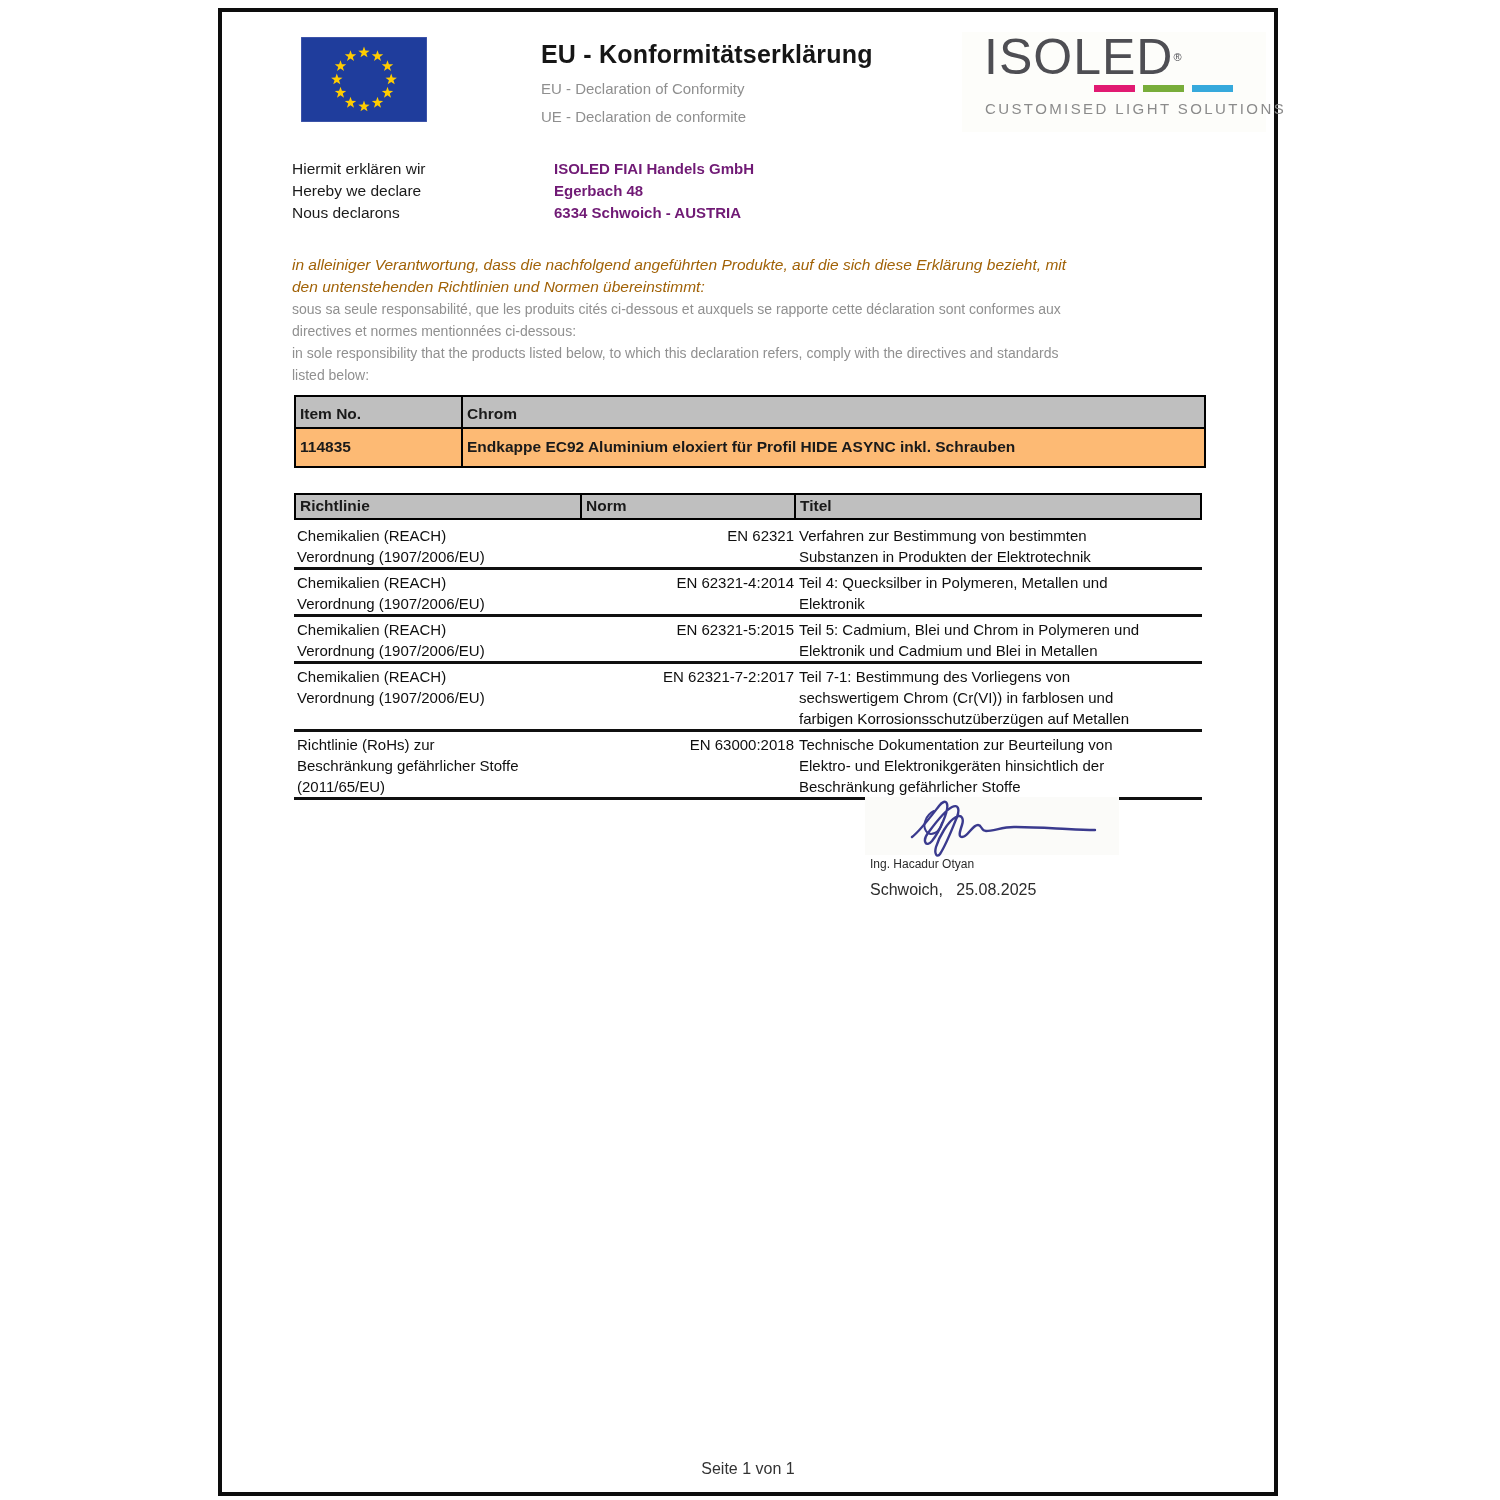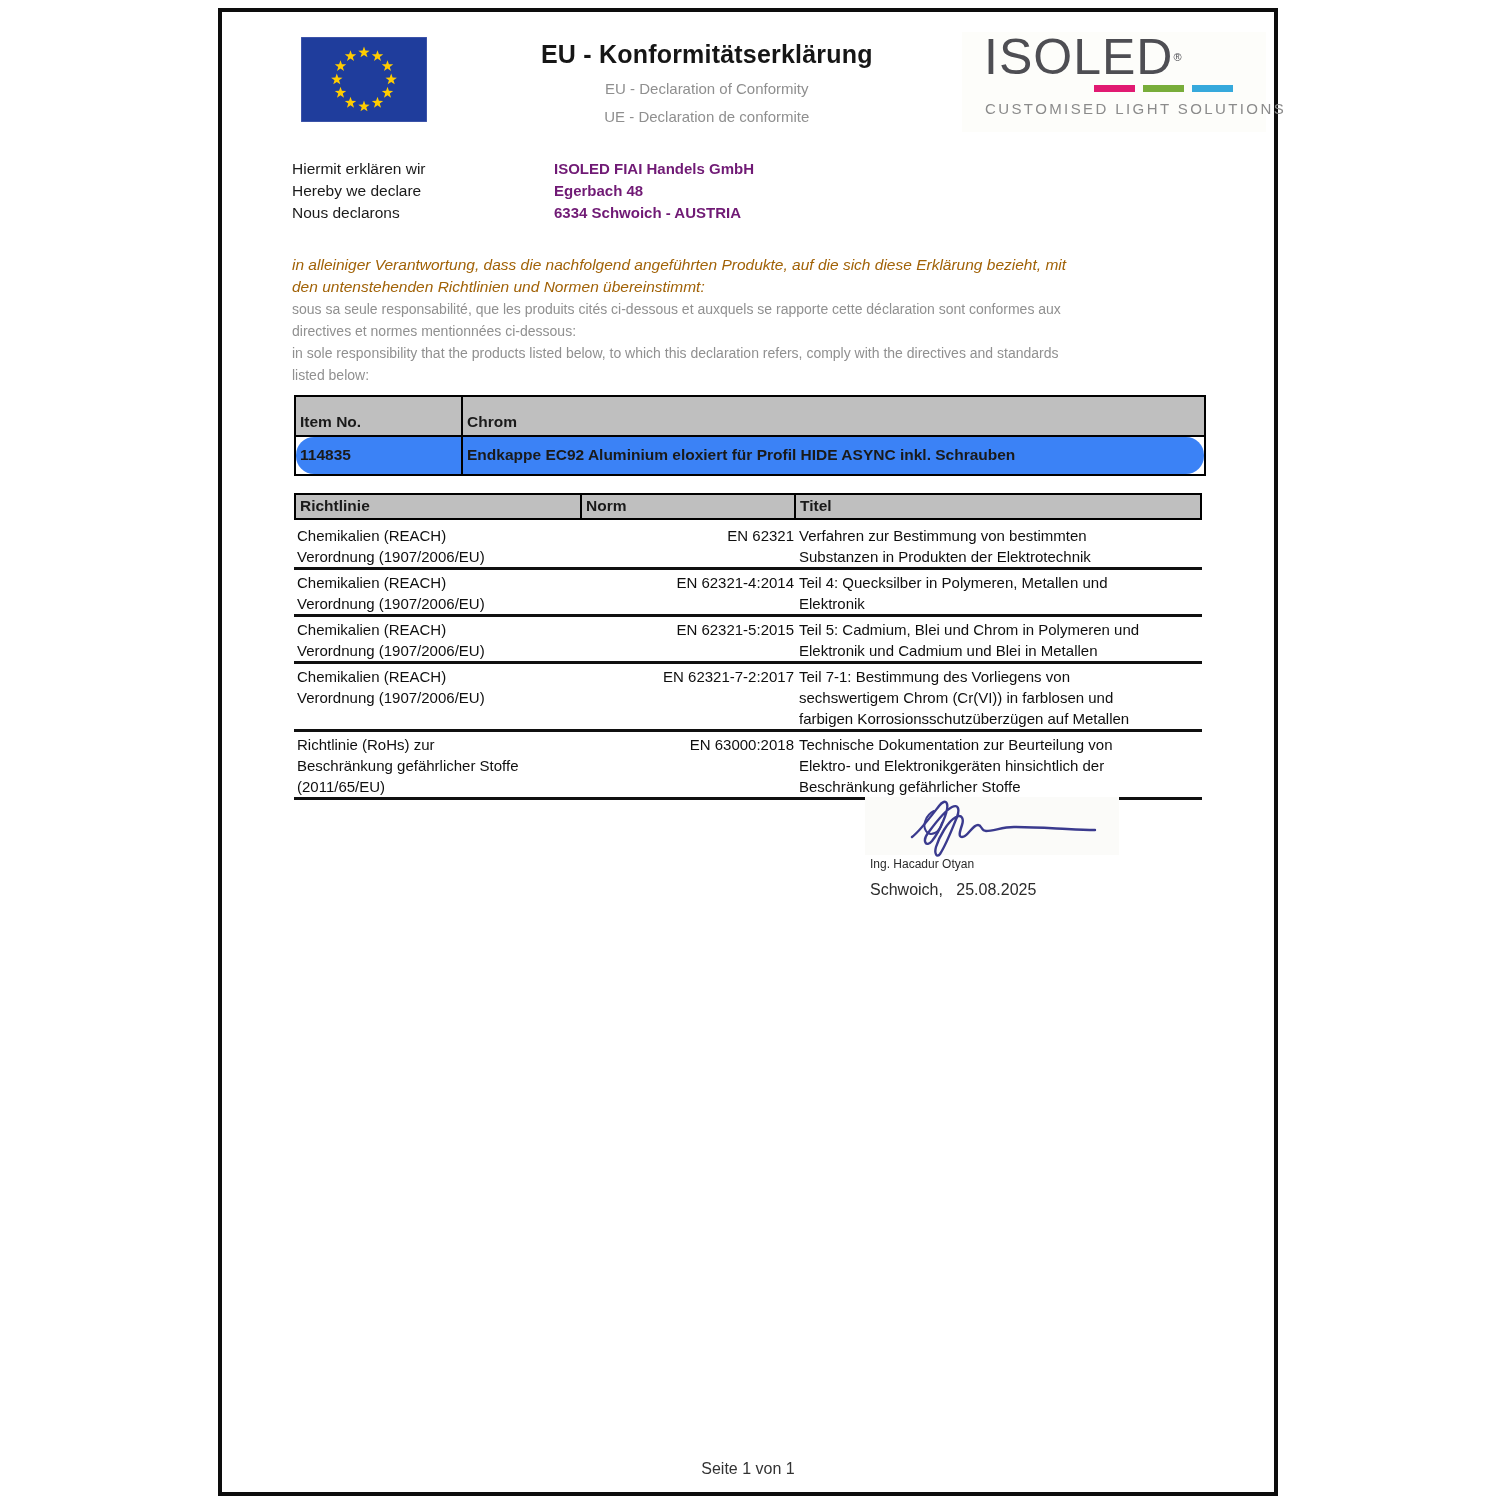--- a/index.html
+++ b/index.html
@@ -9,43 +9,43 @@
   }
   .page{
     position:absolute;left:218px;top:8px;width:1052px;height:1480px;
     border:4px solid #0d0d0d;background:#ffffff;
   }
 
   
   .eu-flag{position:absolute;left:79px;top:25px;width:126px;height:85px;}
   .title-block{position:absolute;left:319px;top:28px;}
   .doc-title{font-size:25px;font-weight:bold;color:#161616;margin:0;letter-spacing:0.2px;}
-  .doc-sub{font-size:15px;color:#8f8f8f;margin-top:11px;text-align:center;}
+  .doc-sub{font-size:15px;color:#8f8f8f;margin-top:11px;}
   .logo-box{position:absolute;left:740px;top:20px;width:304px;height:100px;background:#fdfdfa;}
   .logo-text{font-size:50px;line-height:50px;color:#4e4e53;letter-spacing:1px;white-space:nowrap;padding-left:22px;}
   .logo-iso{font-weight:400;}
   .logo-led{font-weight:400;}
   .logo-reg{font-size:11px;vertical-align:top;color:#4e4e53;}
   .logo-bars{display:flex;gap:8px;margin:3px 0 0 132px;}
   .logo-bar{width:41px;height:7px;}
   .logo-tagline{font-size:15px;letter-spacing:2.4px;color:#8b8b8b;margin:8px 0 0 23px;white-space:nowrap;}
 
   
   .declare-col{position:absolute;left:70px;top:146px;font-size:15.5px;line-height:22px;}
   .company-col{position:absolute;left:332px;top:146px;font-size:15px;line-height:22px;font-weight:bold;color:#701a75;}
   .paragraphs{position:absolute;left:70px;top:242px;width:920px;}
   .paragraphs p{margin:0;white-space:pre-line;line-height:22px;}
   .para-de{font-size:15.5px;color:#a16207;font-style:italic;}
   .para-gray{font-size:14px;color:#909090;}
 
   
   .item-table{position:absolute;left:72px;top:383px;width:908px;border:2px solid #000;}
   .item-head{display:grid;grid-template-columns:165px 1fr;background:#bfbfbf;border-bottom:2px solid #000;}
-  .item-head .cell{font-weight:bold;font-size:15.5px;padding:16px 2px 4px 4px;}
-  .item-row{display:grid;grid-template-columns:165px 1fr;background:#3b82f6;border-radius:18px;}
+  .item-head .cell{font-weight:bold;font-size:15.5px;padding:8px 2px 4px 4px;}
+  .item-row{display:grid;grid-template-columns:165px 1fr;background:#fdba74;}
   .item-row .cell{font-weight:bold;font-size:15.5px;padding:9px 2px 10px 4px;}
   .cell-div{border-left:2px solid #000;}
 
   
   .dir-head{position:absolute;left:72px;top:481px;width:904px;display:grid;
     grid-template-columns:284px 214px 1fr;background:#bfbfbf;border:2px solid #000;}
   .dir-head .cell{font-weight:bold;font-size:15.5px;padding:2px 2px 3px 4px;}
   .dir-rows{position:absolute;left:72px;top:511px;width:908px;}
   .dir-row{display:grid;grid-template-columns:286px 214px 1fr;border-bottom:3px solid #101010;padding-top:2px;}
   .dir-row .cell{font-size:15px;line-height:21px;white-space:pre-line;padding-left:3px;color:#0f0f0f;}

